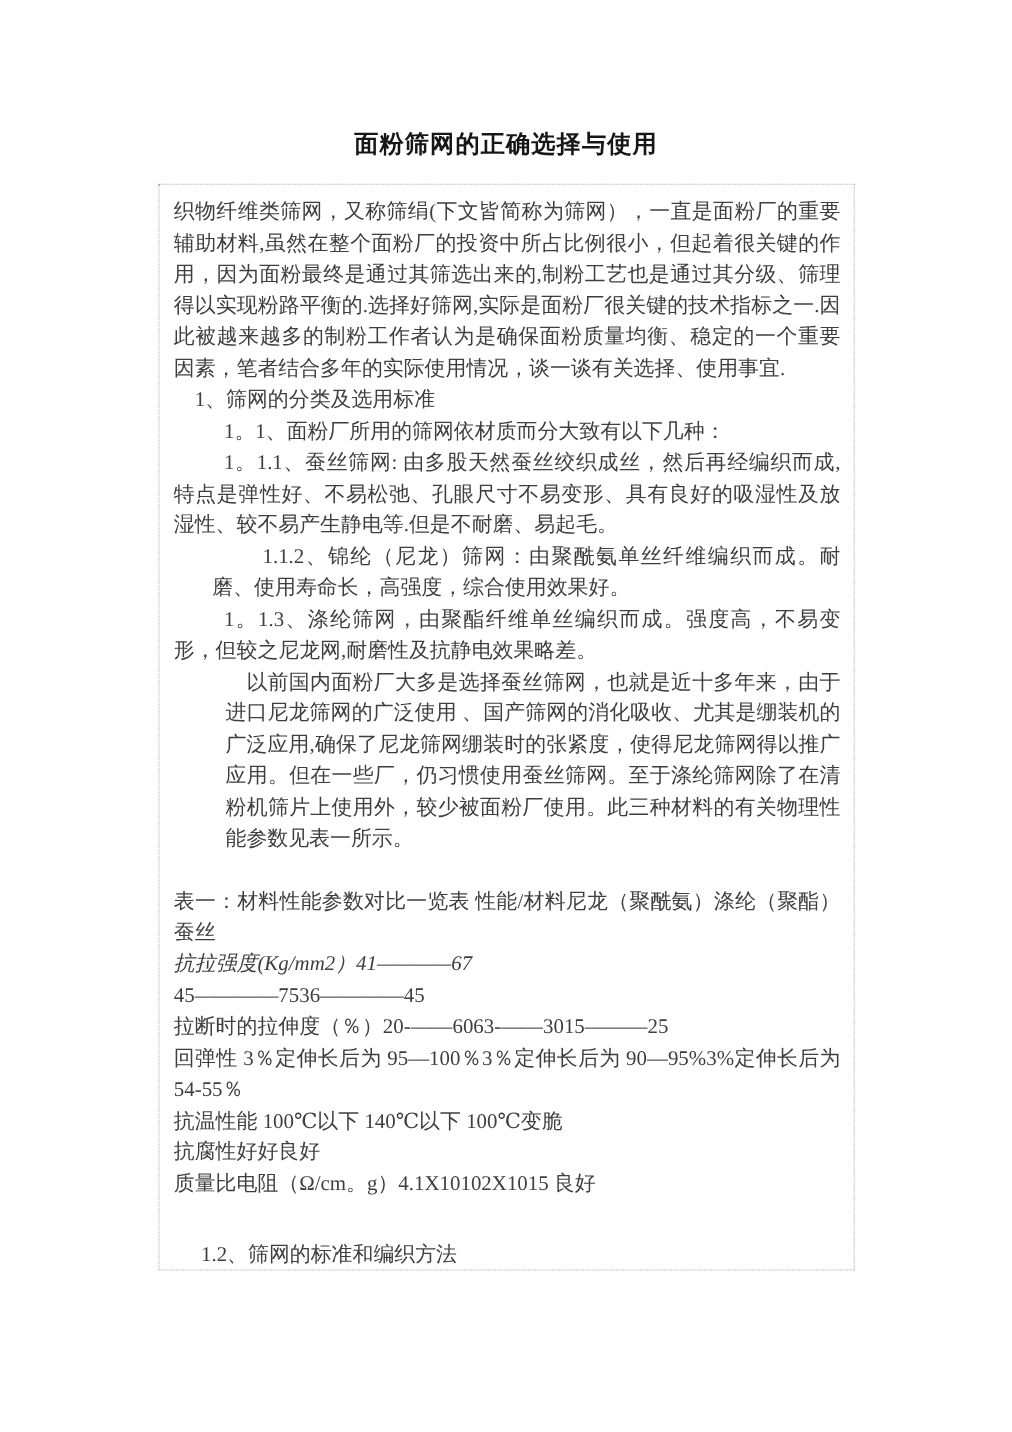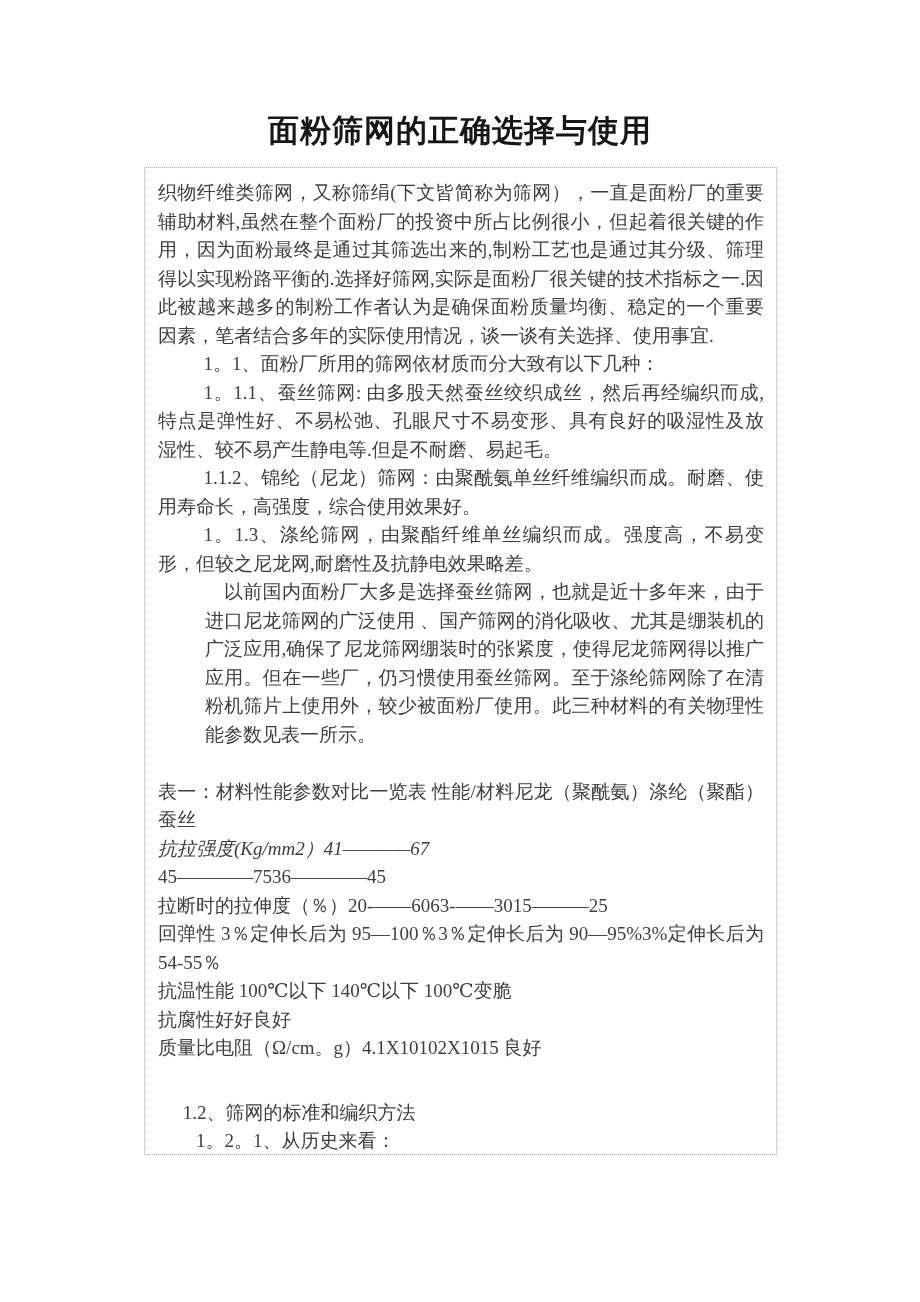--- a/index.html
+++ b/index.html
@@ -17,21 +17,21 @@
   }
   .doc-title {
     position: absolute;
     top: 108px;
     left: 0;
     width: 920px;
     margin: 0;
     text-align: center;
     font-family: "Liberation Sans", "DejaVu Sans", sans-serif;
     font-weight: bold;
-    font-size: 31px;
+    font-size: 22px;
     line-height: 46px;
     color: #161616;
     letter-spacing: 1px;
   }
   .body-box {
     position: absolute;
     left: 144px;
     top: 167px;
     width: 633px;
     height: 988px;
@@ -49,23 +49,24 @@
     word-break: break-all;
   }
 </style>
 </head>
 <body>
 
 <div class="page">
   <h1 class="doc-title">面粉筛网的正确选择与使用</h1>
   <div class="body-box">
       <p class="para" style="text-indent: 0em;">织物纤维类筛网，又称筛绢(下文皆简称为筛网），一直是面粉厂的重要辅助材料,虽然在整个面粉厂的投资中所占比例很小，但起着很关键的作用，因为面粉最终是通过其筛选出来的,制粉工艺也是通过其分级、筛理得以实现粉路平衡的.选择好筛网,实际是面粉厂很关键的技术指标之一.因此被越来越多的制粉工作者认为是确保面粉质量均衡、稳定的一个重要因素，笔者结合多年的实际使用情况，谈一谈有关选择、使用事宜.</p>
+      <p class="para" style="text-indent: 1em;">1、筛网的分类及选用标准</p>
       <p class="para" style="text-indent: 2.4em;">1。1、面粉厂所用的筛网依材质而分大致有以下几种：</p>
       <p class="para" style="text-indent: 2.4em;">1。1.1、蚕丝筛网: 由多股天然蚕丝绞织成丝，然后再经编织而成,特点是弹性好、不易松弛、孔眼尺寸不易变形、具有良好的吸湿性及放湿性、较不易产生静电等.但是不耐磨、易起毛。</p>
-      <p class="para" style="text-indent: 2.4em;">1.1.2、锦纶（尼龙）筛网：由聚酰氨单丝纤维编织而成。耐磨、使用寿命长，高强度，综合使用效果好。</p>
+      <p class="para" style="text-indent: 2.4em; margin-left: 35px;">1.1.2、锦纶（尼龙）筛网：由聚酰氨单丝纤维编织而成。耐磨、使用寿命长，高强度，综合使用效果好。</p>
       <p class="para" style="text-indent: 2.4em;">1。1.3、涤纶筛网，由聚酯纤维单丝编织而成。强度高，不易变形，但较之尼龙网,耐磨性及抗静电效果略差。</p>
       <p class="para" style="text-indent: 1em; margin-left: 47px;">以前国内面粉厂大多是选择蚕丝筛网，也就是近十多年来，由于进口尼龙筛网的广泛使用 、国产筛网的消化吸收、尤其是绷装机的广泛应用,确保了尼龙筛网绷装时的张紧度，使得尼龙筛网得以推广应用。但在一些厂，仍习惯使用蚕丝筛网。至于涤纶筛网除了在清粉机筛片上使用外，较少被面粉厂使用。此三种材料的有关物理性能参数见表一所示。</p>
       <p class="para" style="text-indent: 0em; margin-top: 28.5px;">表一：材料性能参数对比一览表 性能/材料尼龙（聚酰氨）涤纶（聚酯）蚕丝</p>
       <p class="para" style="text-indent: 0em; font-style: italic;">抗拉强度(Kg/mm2）41————67</p>
       <p class="para" style="text-indent: 0em;">45————7536————45</p>
       <p class="para" style="text-indent: 0em;">拉断时的拉伸度（％）20-——6063-——3015———25</p>
       <p class="para" style="text-indent: 0em;">回弹性 3％定伸长后为 95—100％3％定伸长后为 90—95%3%定伸长后为 54-55％</p>
       <p class="para" style="text-indent: 0em;">抗温性能 100℃以下 140℃以下 100℃变脆</p>
       <p class="para" style="text-indent: 0em;">抗腐性好好良好</p>
       <p class="para" style="text-indent: 0em;">质量比电阻（Ω/cm。g）4.1X10102X1015 良好</p>

